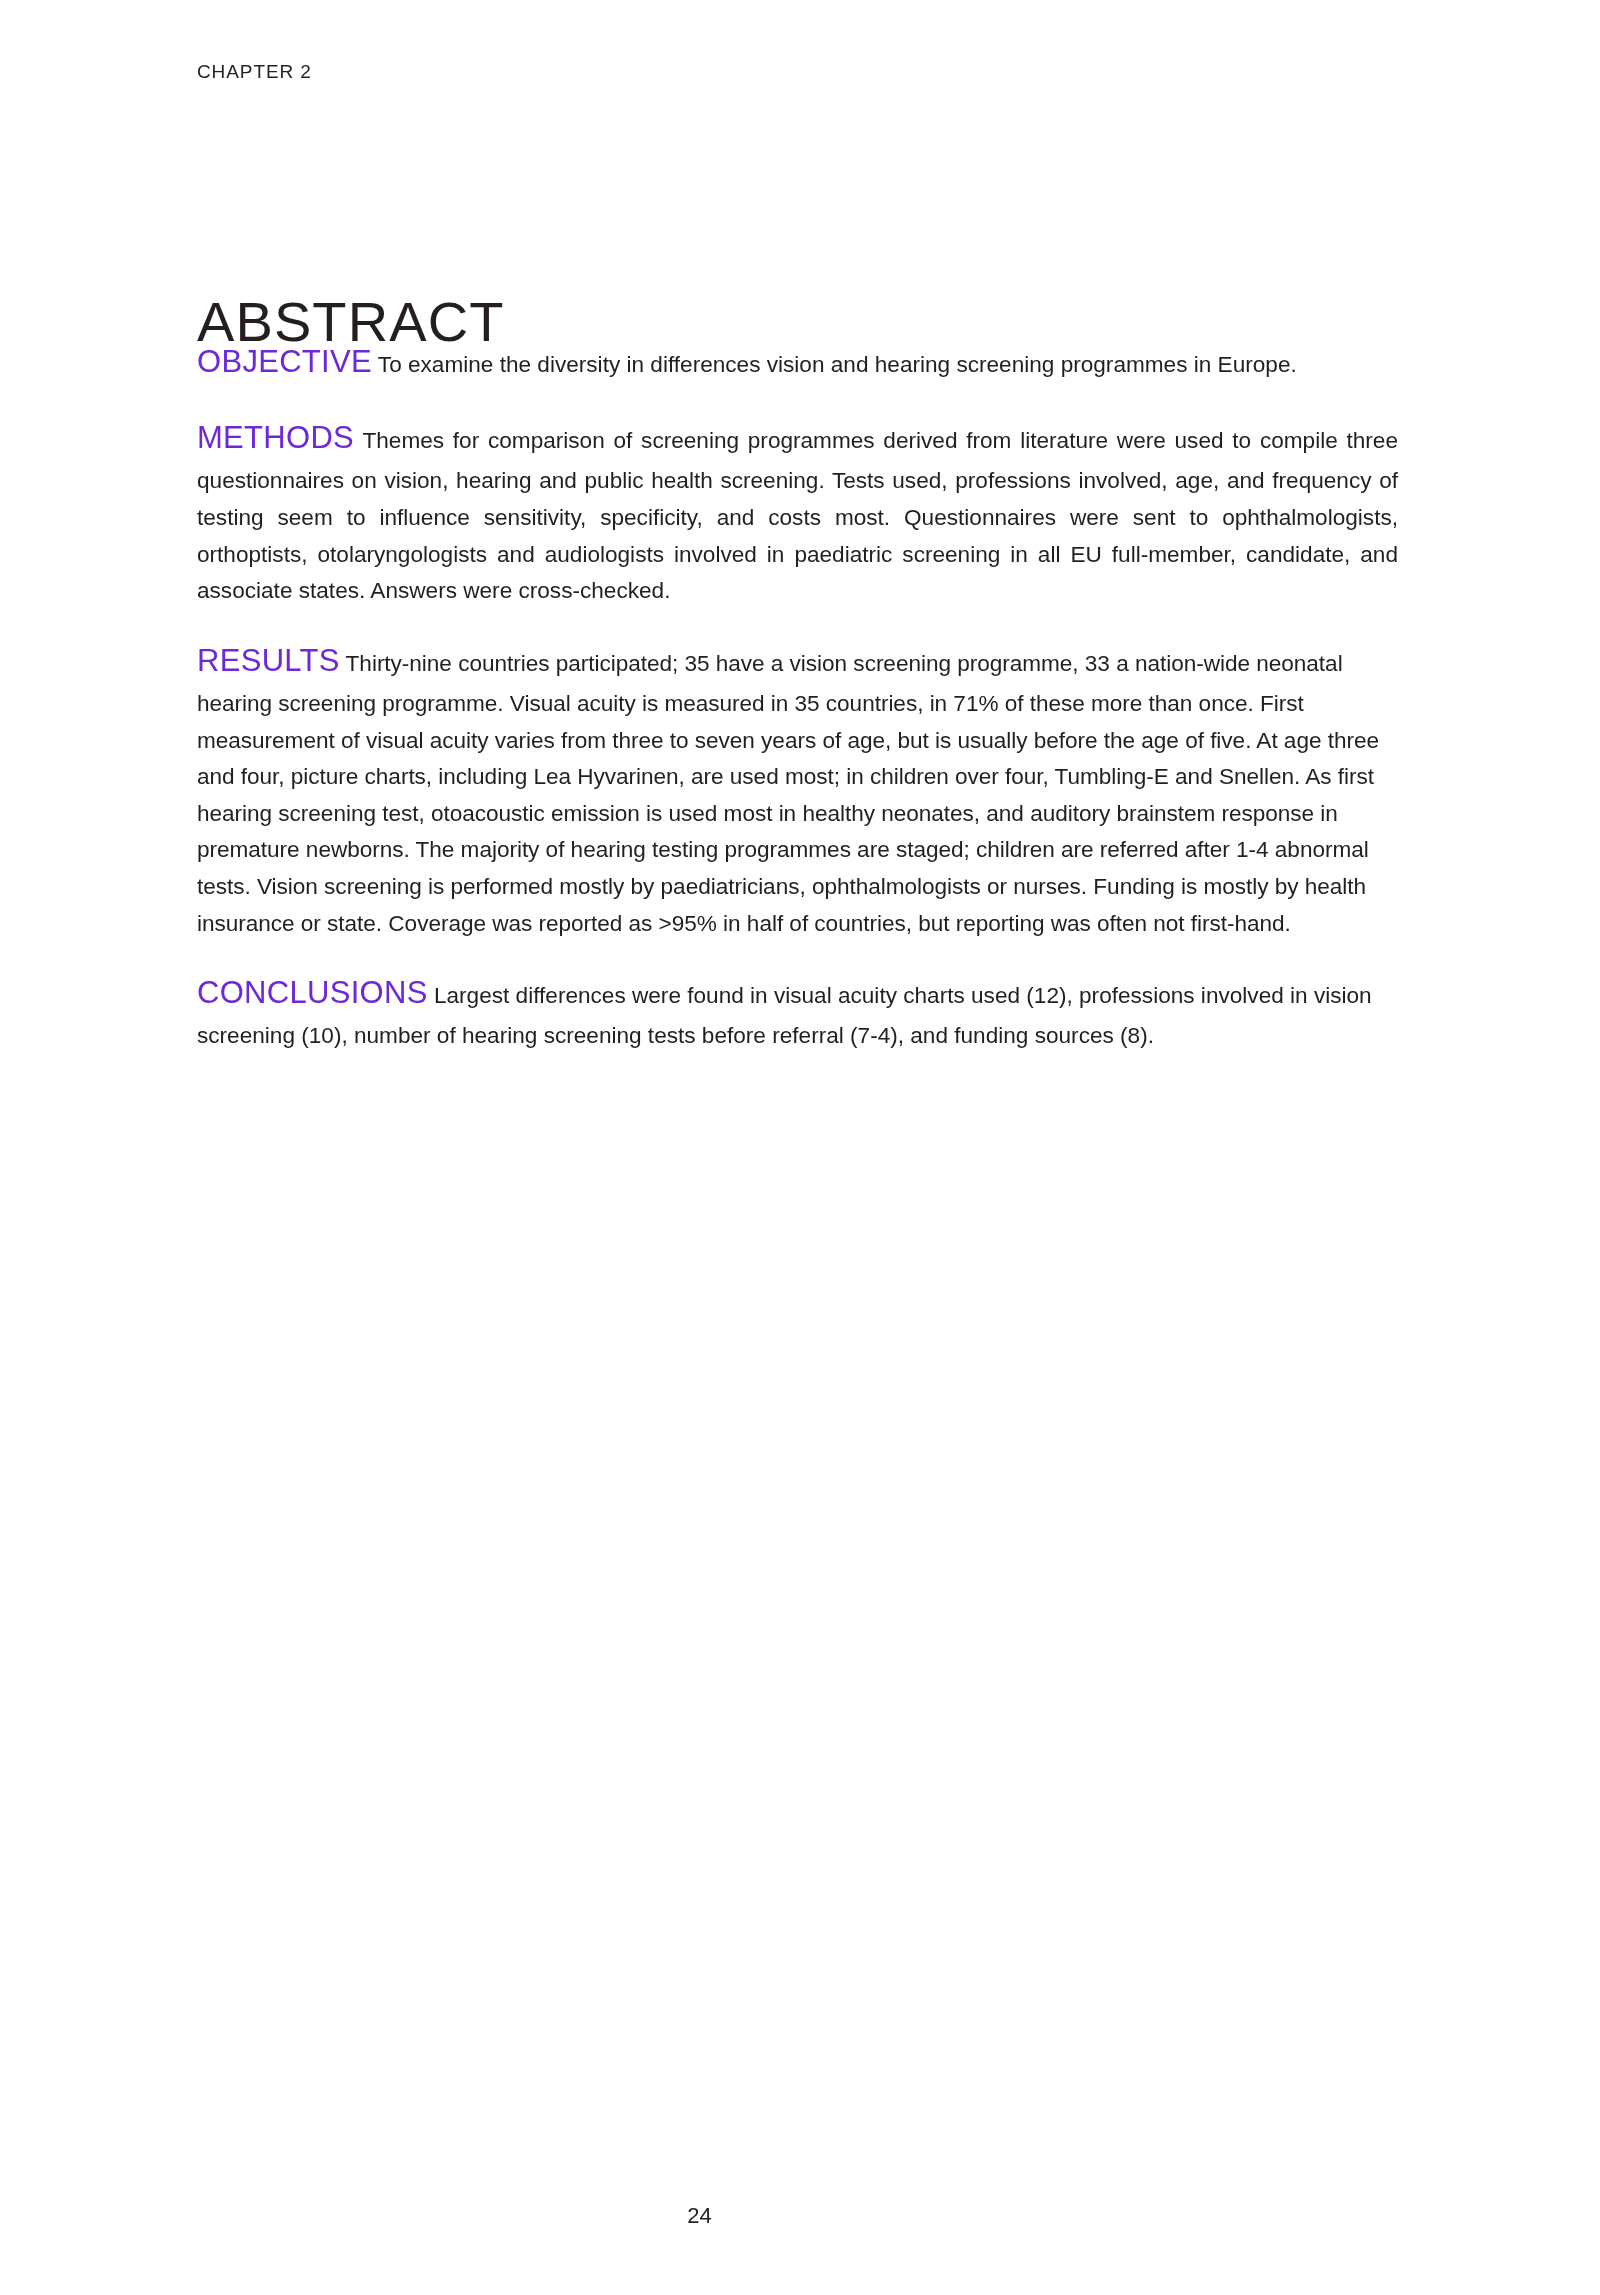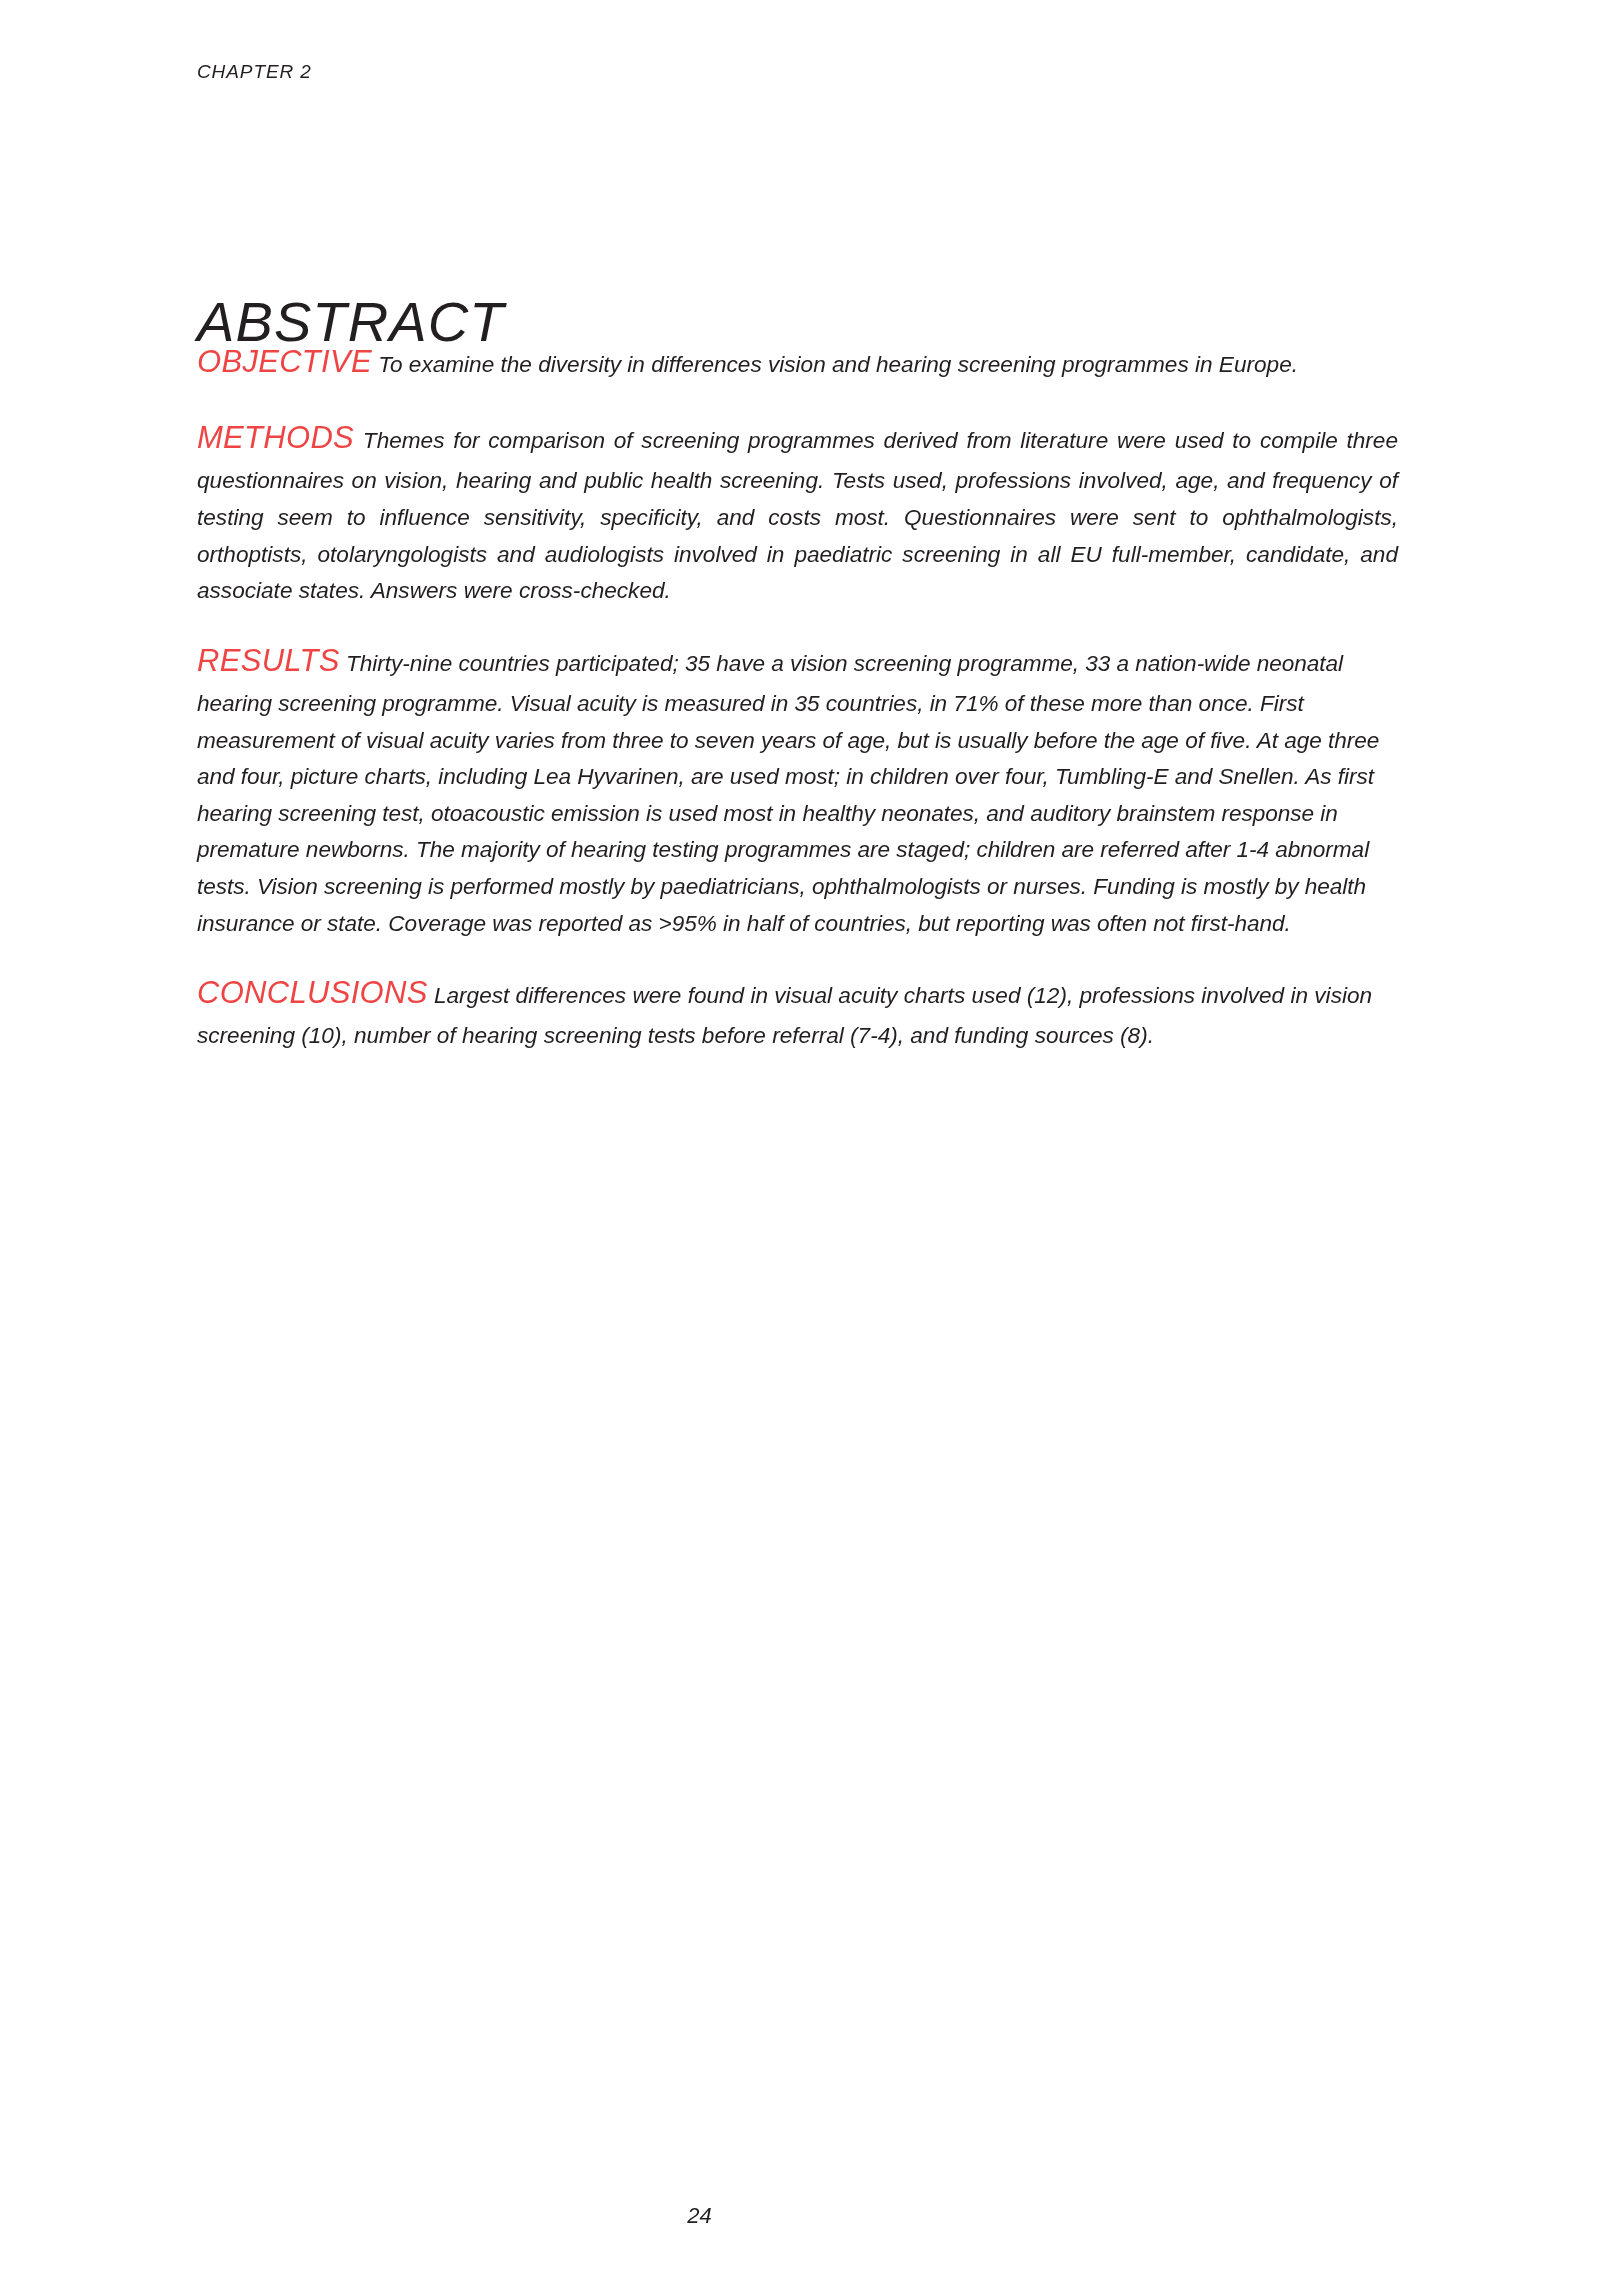--- a/index.html
+++ b/index.html
@@ -11,21 +11,20 @@
     font-family: "Liberation Sans", sans-serif;
     color: #231f20;
   }
   .page {
     position: relative;
     width: 1415px;
     height: 2295px;
     background: #ffffff;
     box-sizing: border-box;
     overflow: hidden;
-    font-style: italic;
   }
   .running-head {
     position: absolute;
     left: 197px;
     top: 61px;
     font-size: 19px;
     letter-spacing: 0.9px;
     color: #231f20;
     font-weight: 400;
   }
@@ -52,21 +51,21 @@
     font-weight: 400;
     margin: 0 0 26px 0;
   }
   .para.last {
     margin-bottom: 0;
   }
   .lead {
     font-size: 31px;
     font-weight: 300;
     letter-spacing: 0.3px;
-    color: #ef4444;
+    color: #6d28d9;
   }
   .para-results, .para-conclusions {
     text-align: left;
   }
   .para-results {
     letter-spacing: -0.04px;
   }
   .folio {
     position: absolute;
     left: 0;

